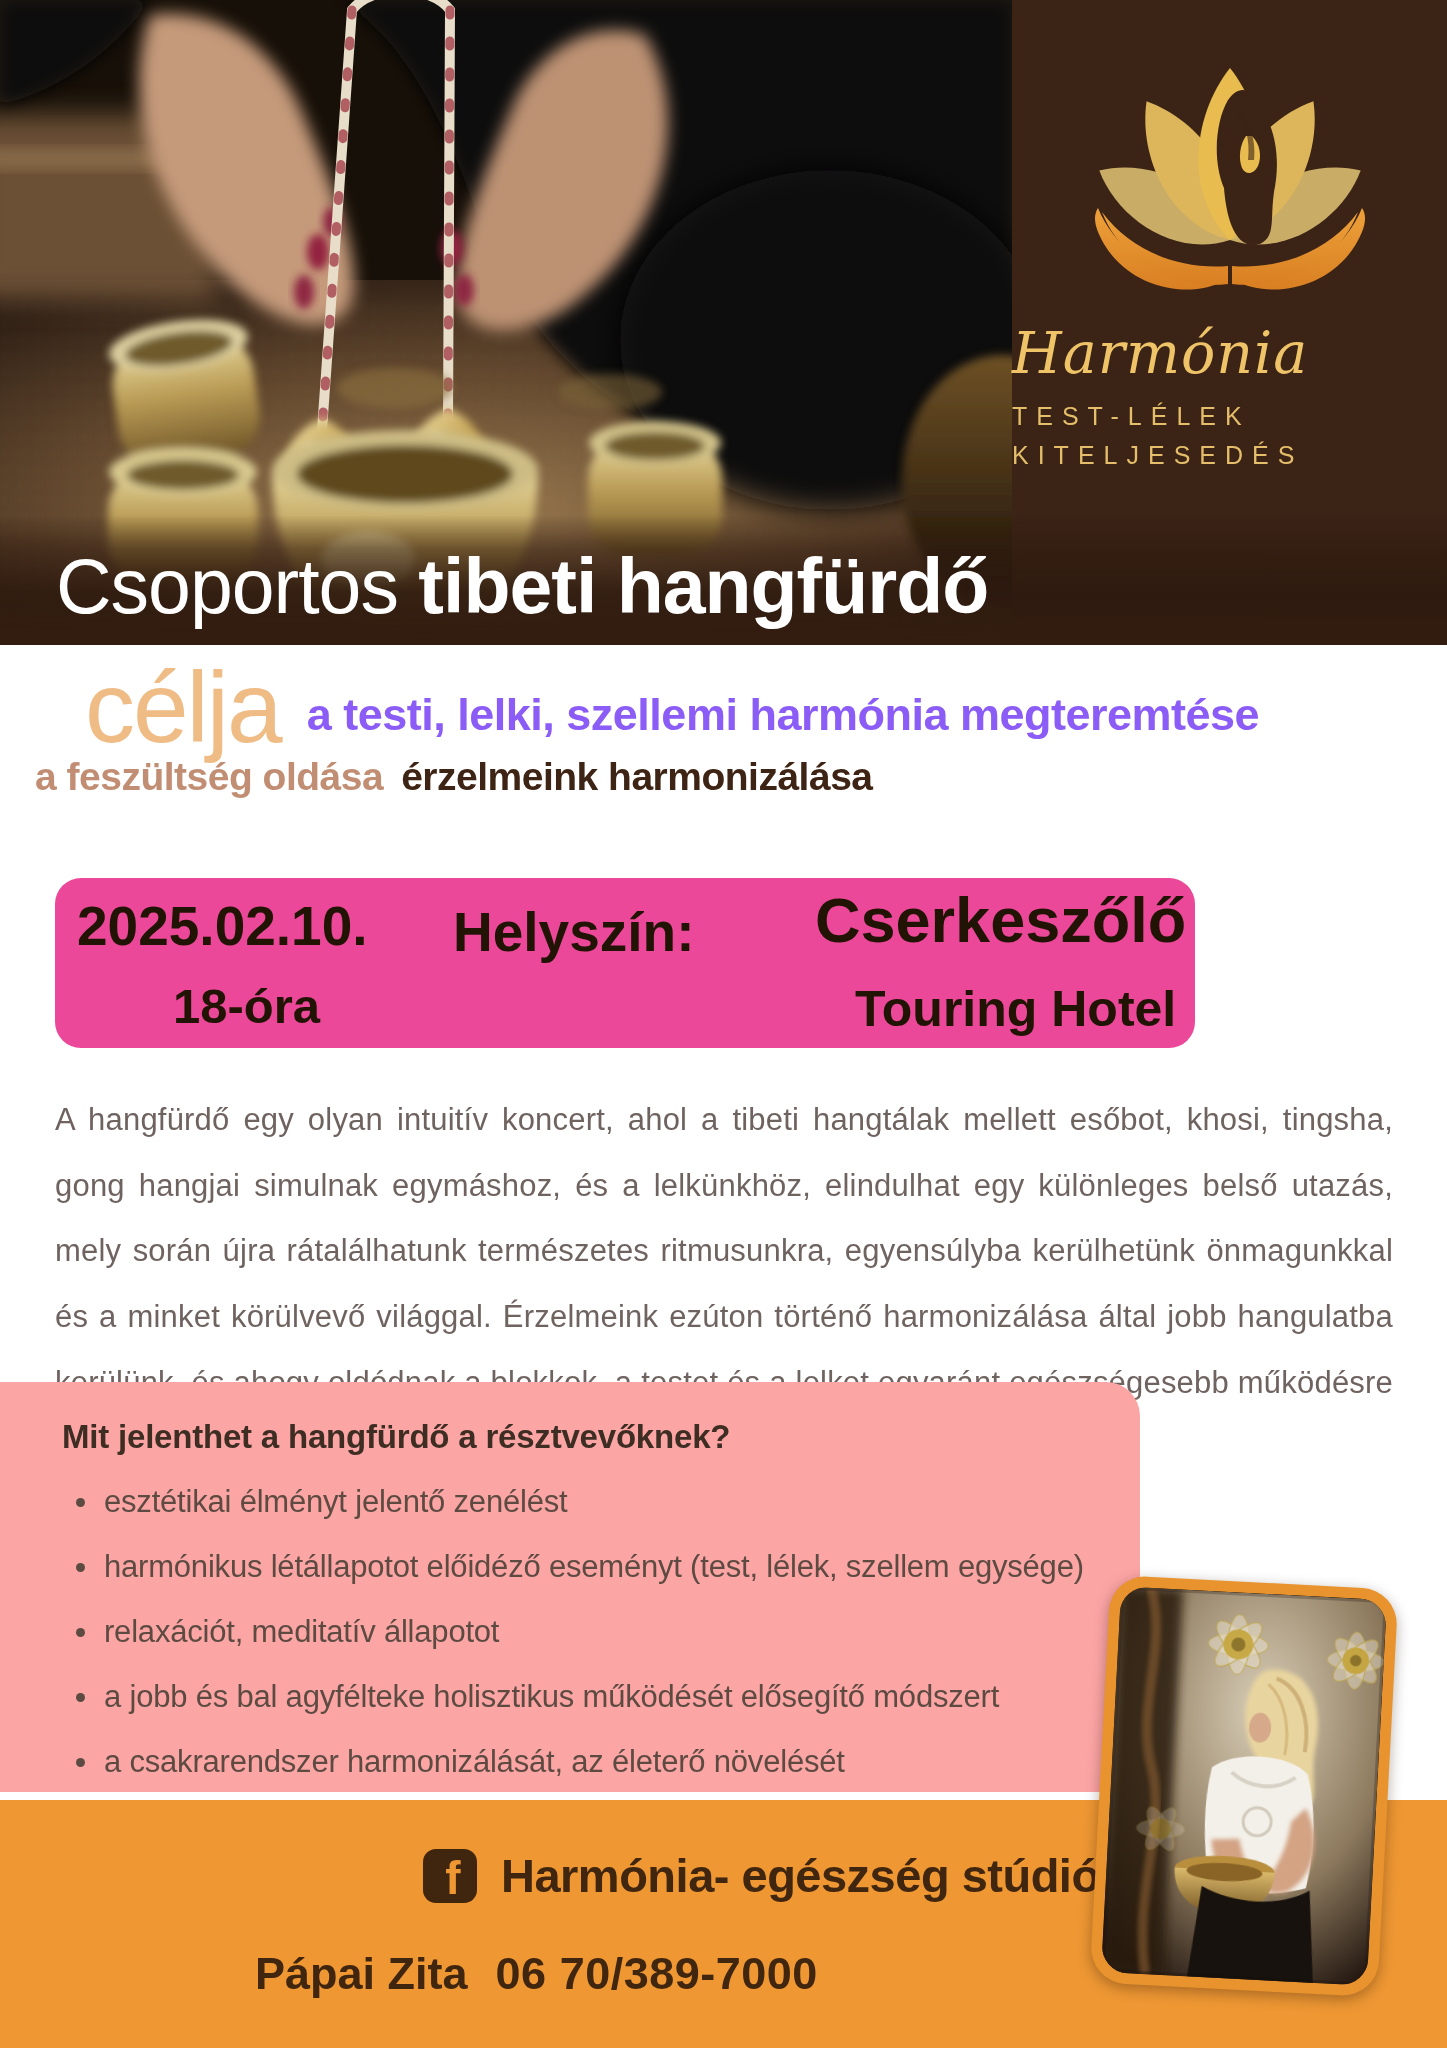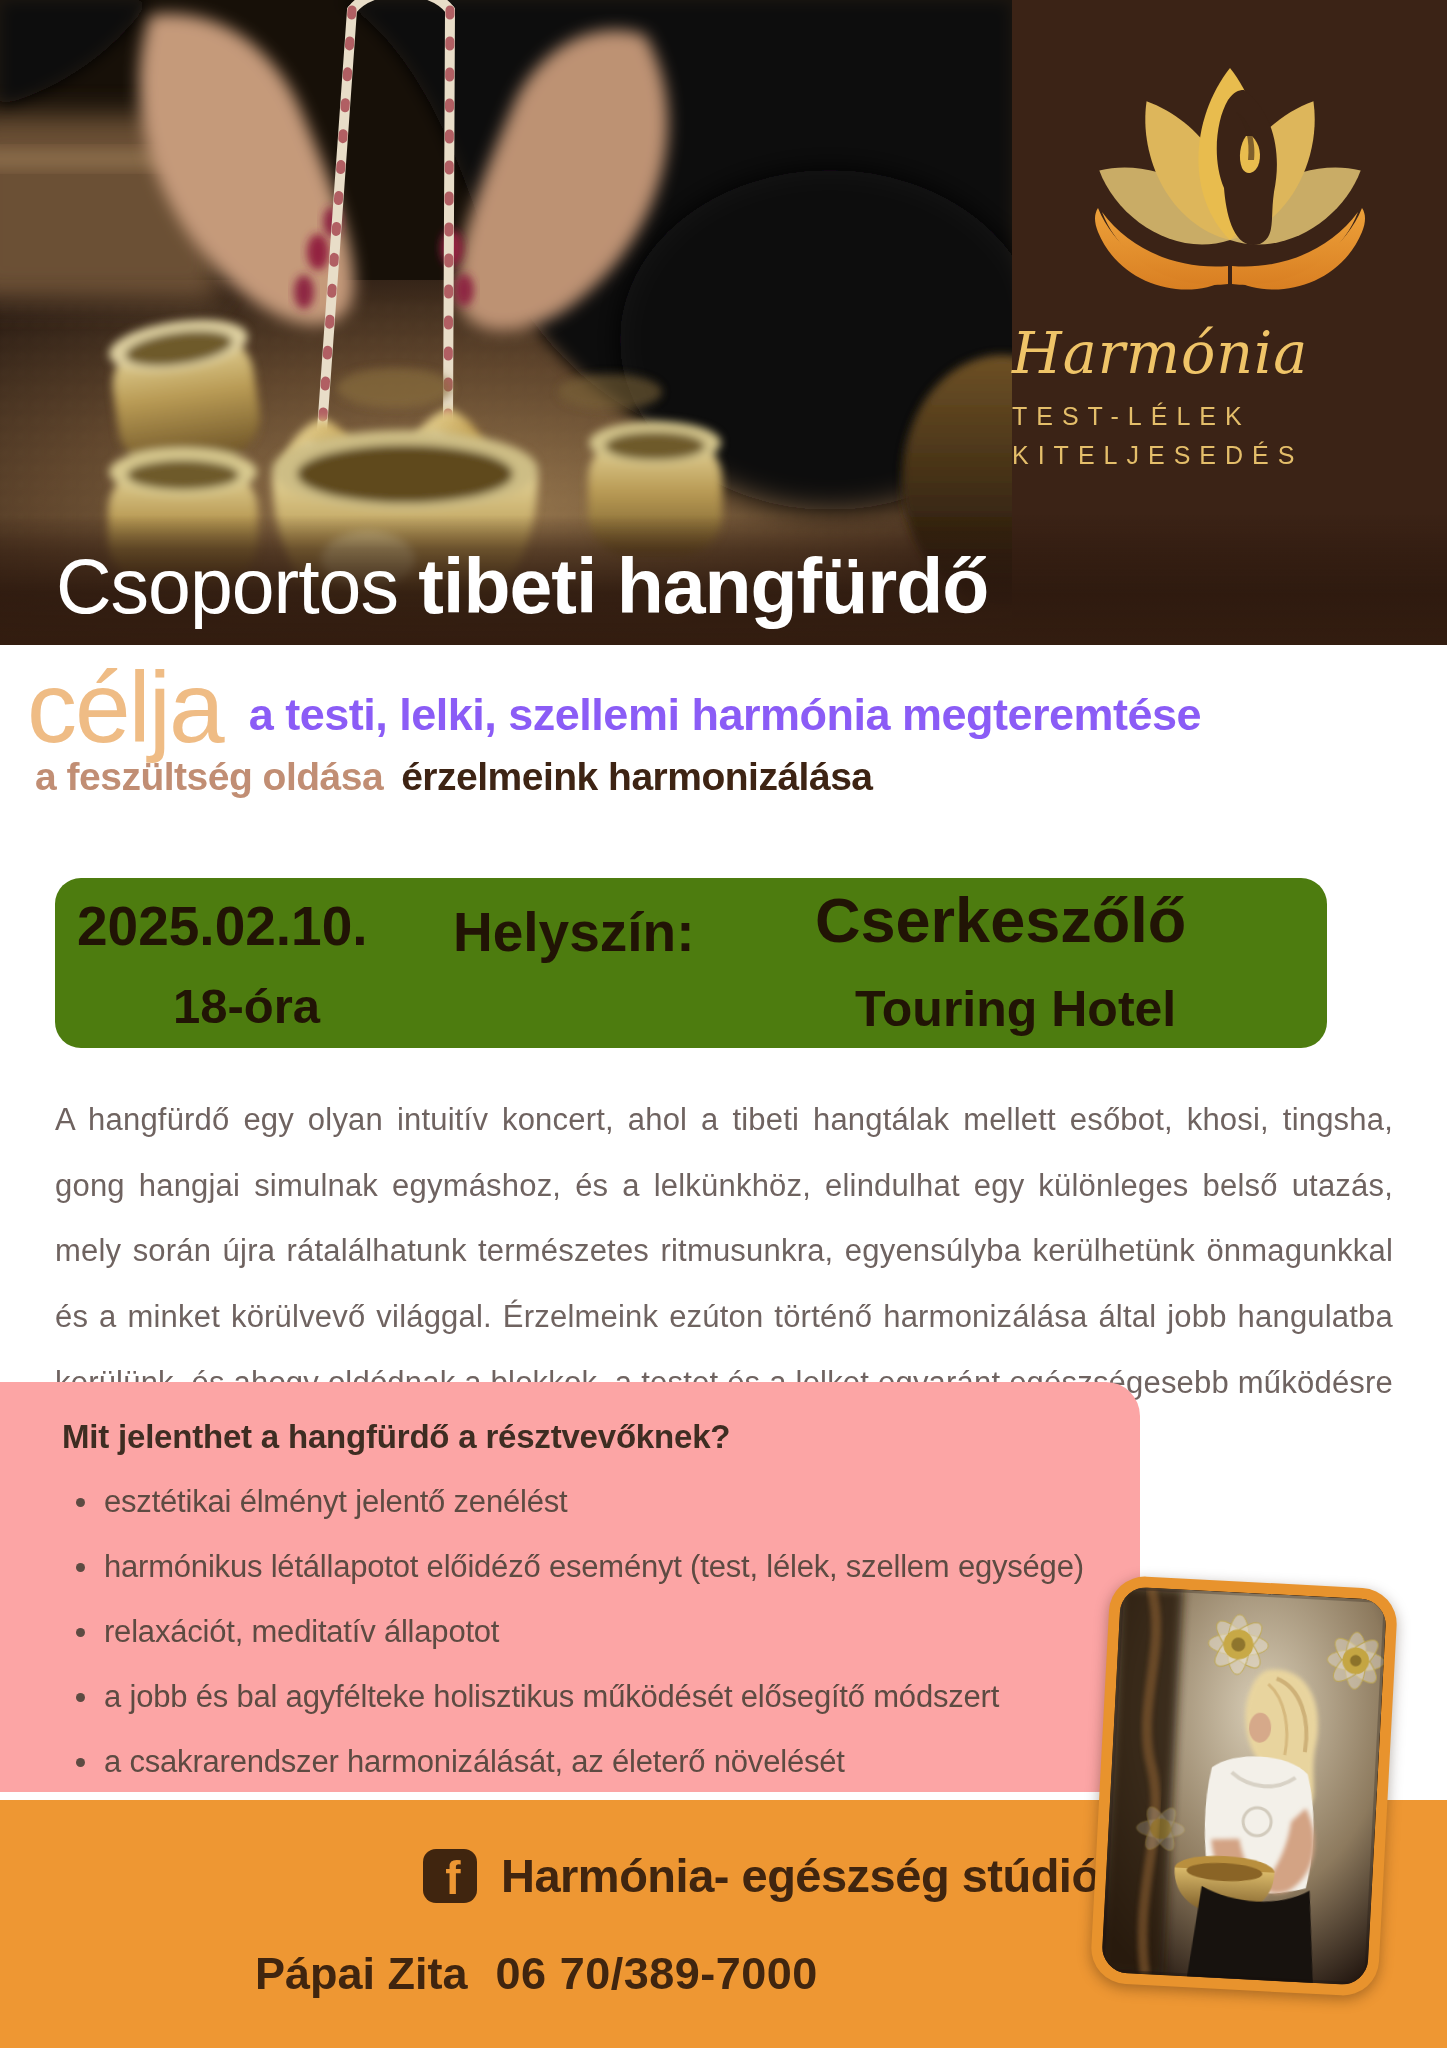--- a/index.html
+++ b/index.html
@@ -24,30 +24,30 @@
     background:linear-gradient(180deg,rgba(59,35,22,0) 0%,rgba(48,27,16,.55) 26%,rgba(46,26,15,.92) 60%,#331d10 100%);
   }
   .page-title{
     position:absolute;left:56px;bottom:14px;color:#ffffff;font-size:77px;
     letter-spacing:-1px;white-space:nowrap;
   }
   .page-title .light{font-weight:300;}
   .page-title .bold{font-weight:700;}
   
   .goal{position:absolute;left:0;top:645px;width:1447px;height:233px;background:#fff;}
-  .goal-row{display:flex;align-items:flex-end;padding-left:27px;padding-top:16px;}
+  .goal-row{display:flex;align-items:flex-end;padding-left:85px;padding-top:16px;}
   .goal-keyword{font-size:100px;line-height:.92;font-weight:300;color:#efbc85;letter-spacing:-2px;}
   .goal-line1{font-size:45px;font-weight:700;color:#8b5cf6;margin-left:26px;margin-bottom:12px;letter-spacing:-.5px;white-space:nowrap;}
   .goal-line2{padding-left:35px;margin-top:2px;font-size:39px;font-weight:700;letter-spacing:-.5px;white-space:nowrap;}
   .goal-line2 .hl{color:#c18e74;margin-right:18px;}
   .goal-line2 .rest{color:#3e2414;}
   
   .banner{
-    position:absolute;left:55px;top:878px;width:1272px;height:170px;
-    background:#4d7c0f;border-radius:26px;color:#211405;
+    position:absolute;left:55px;top:878px;width:1140px;height:170px;
+    background:#ec4899;border-radius:26px;color:#211405;
   }
   .banner div{position:absolute;font-weight:700;white-space:nowrap;}
   .b-date{left:22px;top:16px;font-size:55px;}
   .b-time{left:118px;top:100px;font-size:49px;}
   .b-loclabel{left:398px;top:22px;font-size:55px;}
   .b-city{left:760px;top:6px;font-size:63px;}
   .b-venue{left:800px;top:102px;font-size:50px;}
   
   .description{
     position:absolute;left:55px;top:1056px;width:1338px;height:326px;

